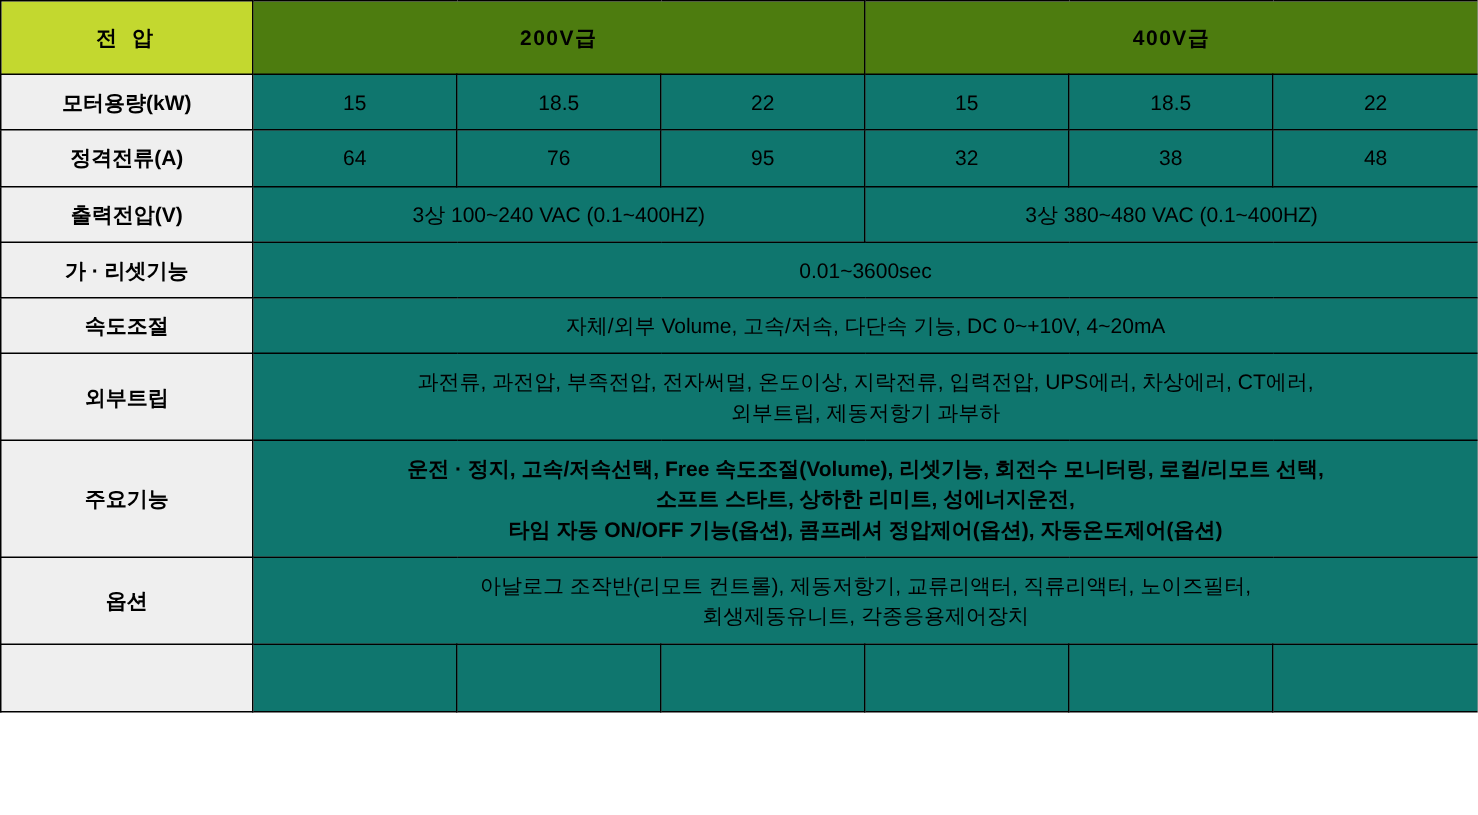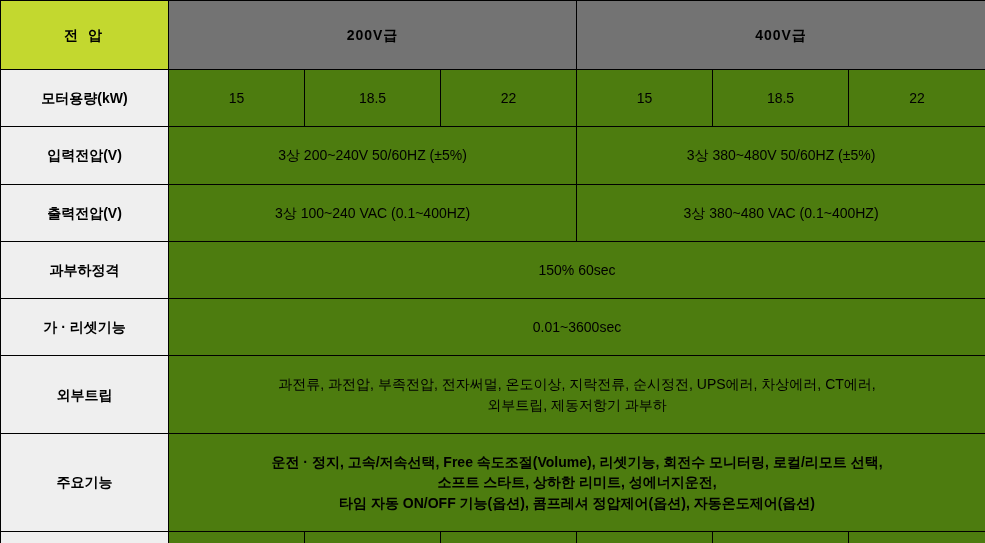--- a/index.html
+++ b/index.html
@@ -14,49 +14,49 @@
     overflow: hidden;
   }
   .spec-table {
     border-collapse: collapse;
     width: 985px;
     table-layout: fixed;
     border: 1px solid #000;
   }
   .spec-table td, .spec-table th {
     border: 1px solid #000;
-    padding: 18px;
+    padding: 8px;
     text-align: center;
     vertical-align: middle;
     font-size: 14px;
     color: #000;
     line-height: 1.45;
   }
   
   .hdr {
-    background: #737373;
+    background: #4d7c0f;
     font-weight: bold;
     font-size: 17px;
     letter-spacing: 1px;
     height: 32px;
   }
   .hdr-label {
     background: #c3d82f;
     font-weight: bold;
     font-size: 17px;
     letter-spacing: 3px;
   }
   
   .rowlabel {
     background: #efefef;
     font-weight: bold;
     font-size: 14.5px;
     width: 168px;
   }
-  .val { background: #4d7c0f; font-size: 14.5px; }
+  .val { background: #0f766e; font-size: 14.5px; }
   .cellpad { padding: 4px 6px; }
   .multi { padding: 7px 8px; line-height: 1.6; font-size: 14px; }
   .empty-row td { height: 28px; }
   .h28 { height: 28px; }
   .h30 { height: 30px; }
 </style>
 </head>
 <body>
 
 <table class="spec-table">
@@ -79,59 +79,68 @@
     <tr class="h28">
       <td class="rowlabel">모터용량(kW)</td>
       <td class="val">15</td>
       <td class="val">18.5</td>
       <td class="val">22</td>
       <td class="val">15</td>
       <td class="val">18.5</td>
       <td class="val">22</td>
     </tr>
 
+    <tr class="h28">
+      <td class="rowlabel">정격전류(A)</td>
+      <td class="val">64</td>
+      <td class="val">76</td>
+      <td class="val">95</td>
+      <td class="val">32</td>
+      <td class="val">38</td>
+      <td class="val">48</td>
+    </tr>
 
-    <tr class="h28">
-      <td class="rowlabel">입력전압(V)</td>
-      <td class="val cellpad" colspan="3">3상 200~240V 50/60HZ (±5%)</td>
-      <td class="val cellpad" colspan="3">3상 380~480V 50/60HZ (±5%)</td>
-    </tr>
 
     <tr class="h28">
       <td class="rowlabel">출력전압(V)</td>
       <td class="val cellpad" colspan="3">3상 100~240 VAC (0.1~400HZ)</td>
       <td class="val cellpad" colspan="3">3상 380~480 VAC (0.1~400HZ)</td>
     </tr>
 
-    <tr class="h30">
-      <td class="rowlabel">과부하정격</td>
-      <td class="val cellpad" colspan="6">150% 60sec</td>
-    </tr>
 
     <tr class="h30">
       <td class="rowlabel">가 · 리셋기능</td>
       <td class="val cellpad" colspan="6">0.01~3600sec</td>
     </tr>
 
+    <tr class="h30">
+      <td class="rowlabel">속도조절</td>
+      <td class="val cellpad" colspan="6">자체/외부 Volume, 고속/저속, 다단속 기능, DC 0~+10V, 4~20mA</td>
+    </tr>
 
 
 
     <tr>
       <td class="rowlabel">외부트립</td>
-      <td class="val multi" colspan="6" style="white-space: pre-line;">과전류, 과전압, 부족전압, 전자써멀, 온도이상, 지락전류, 순시정전, UPS에러, 차상에러, CT에러,
+      <td class="val multi" colspan="6" style="white-space: pre-line;">과전류, 과전압, 부족전압, 전자써멀, 온도이상, 지락전류, 입력전압, UPS에러, 차상에러, CT에러,
 외부트립, 제동저항기 과부하</td>
     </tr>
 
     <tr>
       <td class="rowlabel">주요기능</td>
       <td class="val multi" colspan="6" style="white-space: pre-line; font-weight: bold;">운전 · 정지, 고속/저속선택, Free 속도조절(Volume), 리셋기능, 회전수 모니터링, 로컬/리모트 선택,
 소프트 스타트, 상하한 리미트, 성에너지운전,
 타임 자동 ON/OFF 기능(옵션), 콤프레셔 정압제어(옵션), 자동온도제어(옵션)</td>
     </tr>
 
+    <tr>
+      <td class="rowlabel">옵션</td>
+      <td class="val multi" colspan="6" style="white-space: pre-line;">아날로그 조작반(리모트 컨트롤), 제동저항기, 교류리액터, 직류리액터, 노이즈필터,
+회생제동유니트, 각종응용제어장치</td>
+    </tr>
 
 
     <tr class="h28 empty-row">
       <td class="rowlabel"></td>
       <td class="val"></td>
       <td class="val"></td>
       <td class="val"></td>
       <td class="val"></td>
       <td class="val"></td>
       <td class="val"></td>

